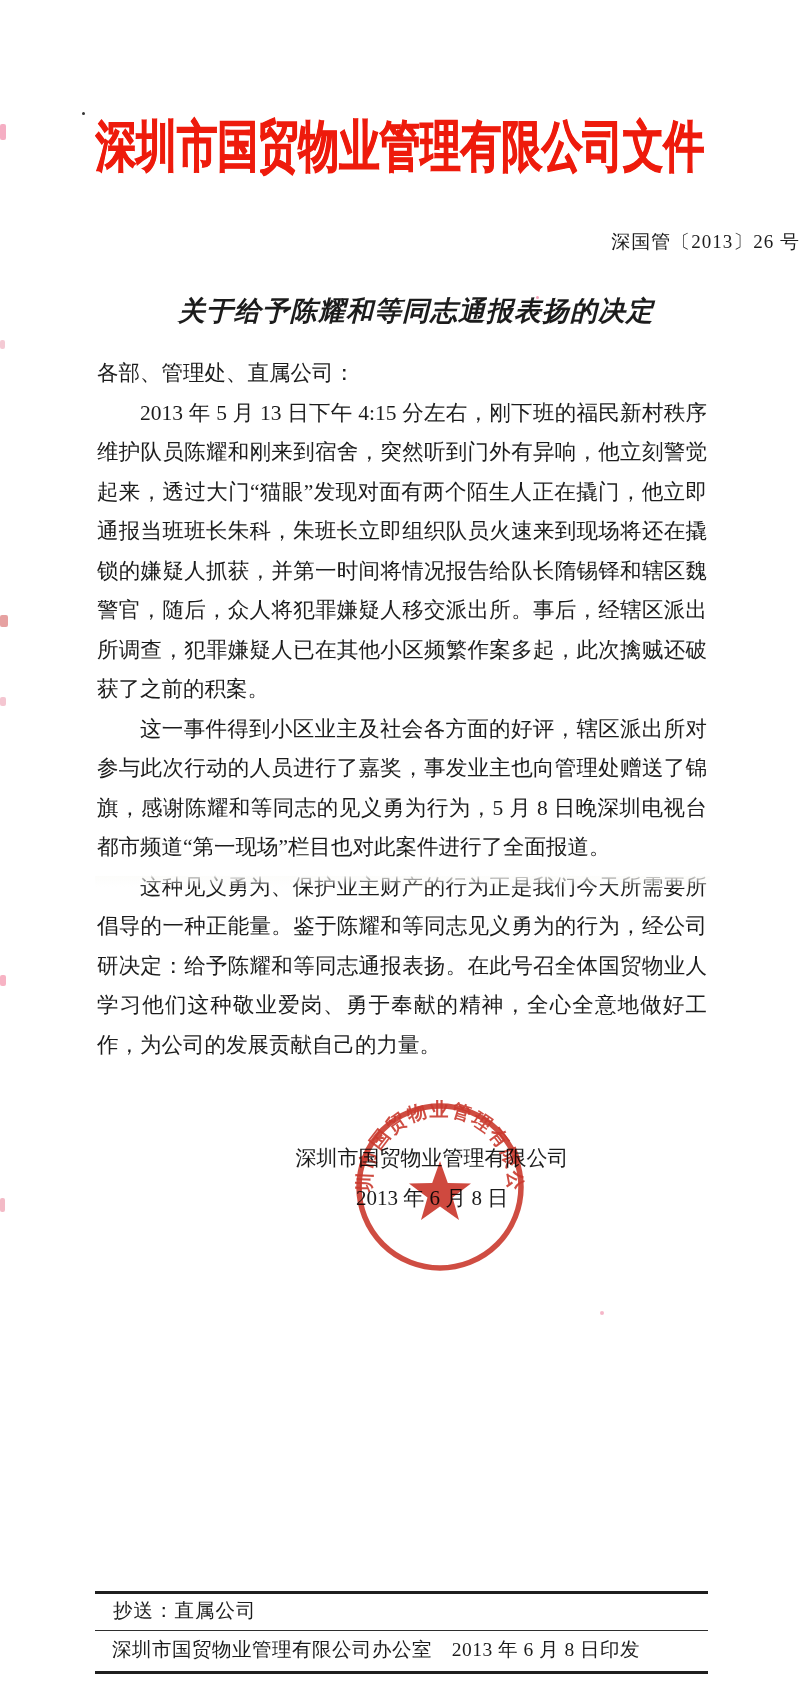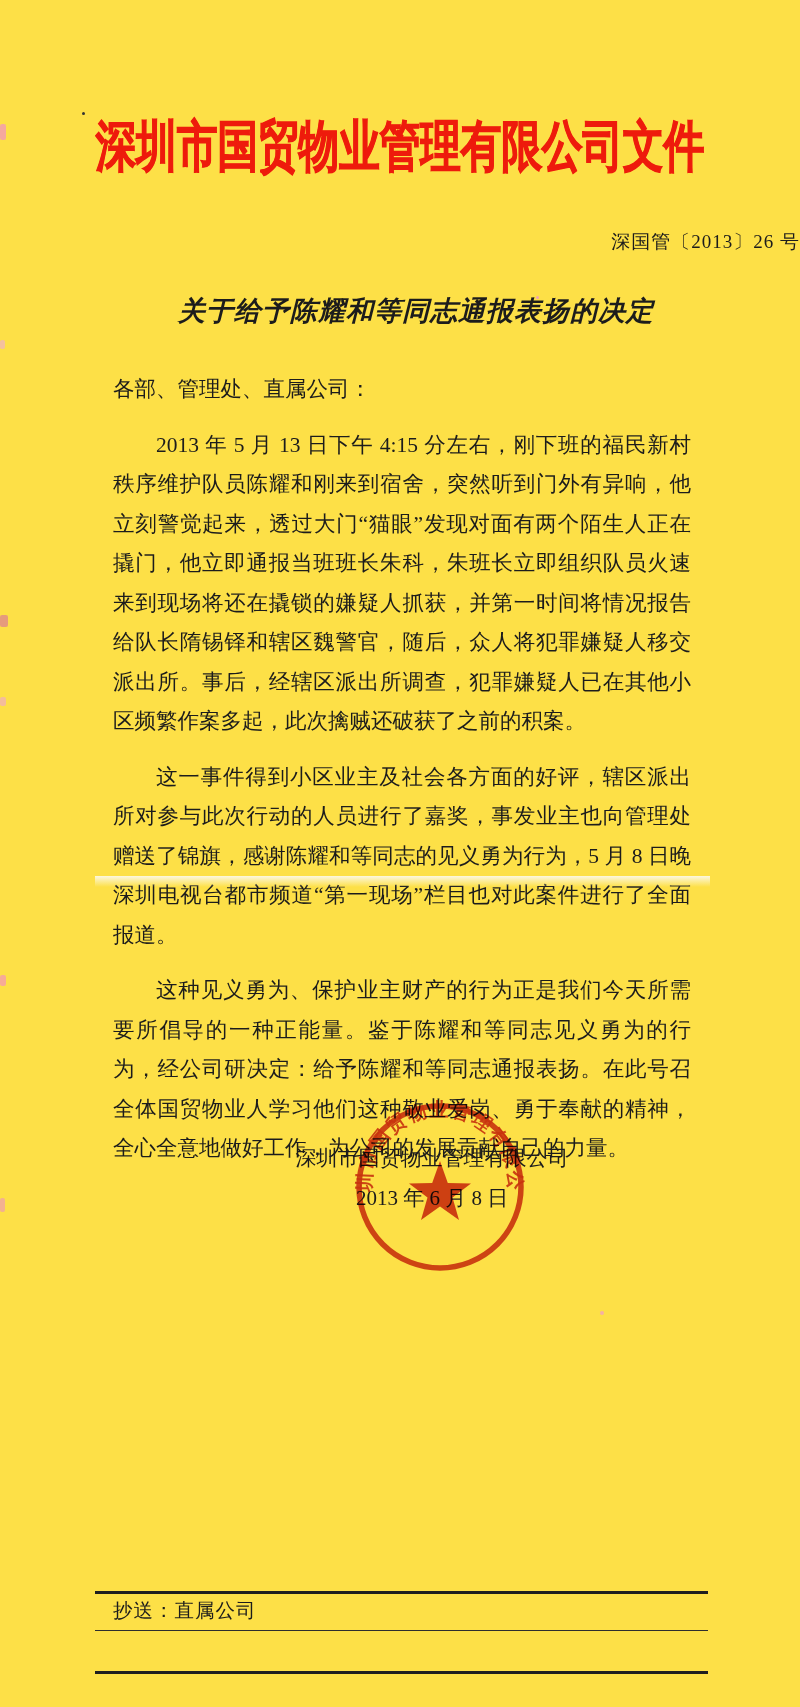--- a/index.html
+++ b/index.html
@@ -1,20 +1,20 @@
 <!DOCTYPE html>
 <html><head>
 <meta charset="utf-8">
 <style>
   html,body{margin:0;padding:0;background:#e9e9e7;}
   .page{
     position:relative;
     width:800px;height:1707px;
     margin:0 auto;
-    background:#fde047;
+    background:#ffffff;
     overflow:hidden;
     font-family:"Liberation Serif","DejaVu Serif",serif;
     color:#1c1c1c;
   }
   .red-header{
     position:absolute;
     top:110px;left:0;width:100%;
     text-align:center;
     font-size:52px;
     font-weight:bold;
@@ -41,21 +41,21 @@
     letter-spacing:1px;
     font-style:italic;
   }
   .body-text{
     position:absolute;
     left:97px;top:354px;width:610px;
     font-size:21.5px;
     line-height:39.5px;
     text-align:justify;
   }
-  .body-text p{margin:16px;text-indent:2em;}
+  .body-text p{margin:0;text-indent:2em;}
   .body-text p.salutation{text-indent:0;}
   .signature-block{
     position:absolute;
     top:1138px;left:292px;width:280px;
     text-align:center;
     font-size:21px;
     line-height:40px;
   }
   .seal{
     position:absolute;
@@ -119,20 +119,24 @@
     </defs>
     <text font-size="19" fill="#c5281c" font-weight="bold" letter-spacing="2" opacity="0.9" font-family="Liberation Serif, DejaVu Serif, serif">
       <textPath href="#sealArc" startOffset="50%" text-anchor="middle">深圳市国贸物业管理有限公司</textPath>
     </text>
     <polygon points="94,68 101.8,90 125,90.6 106.5,104.5 113,127 94,113.5 75,127 81.5,104.5 63,90.6 86.2,90" fill="#c5281c" opacity="0.92"></polygon>
   </svg>
 
   <div class="footer-sep sep1"></div>
   <div class="footer-copy">抄送：直属公司</div>
   <div class="footer-sep sep2"></div>
+  <div class="footer-row">
+    <span class="issuer">深圳市国贸物业管理有限公司办公室</span>
+    <span class="issue-date">2013 年 6 月 8 日印发</span>
+  </div>
   <div class="footer-sep sep3"></div>
 
   <div class="artifact" style="left:0;top:124px;width:6px;height:16px;background:#f29ab4;opacity:.8;"></div>
   <div class="artifact" style="left:0;top:340px;width:5px;height:9px;background:#efb3c2;opacity:.7;"></div>
   <div class="artifact" style="left:0;top:615px;width:8px;height:12px;background:#e08a8a;opacity:.8;"></div>
   <div class="artifact" style="left:0;top:697px;width:6px;height:9px;background:#f0aebe;opacity:.7;"></div>
   <div class="artifact" style="left:0;top:975px;width:6px;height:11px;background:#f49ab0;opacity:.75;"></div>
   <div class="artifact" style="left:0;top:1198px;width:5px;height:14px;background:#ee9cae;opacity:.7;"></div>
   <div class="artifact" style="left:82px;top:112px;width:3px;height:3px;background:#333;"></div>
   <div class="artifact" style="left:536px;top:296px;width:3px;height:3px;background:#f2a0b6;"></div>

